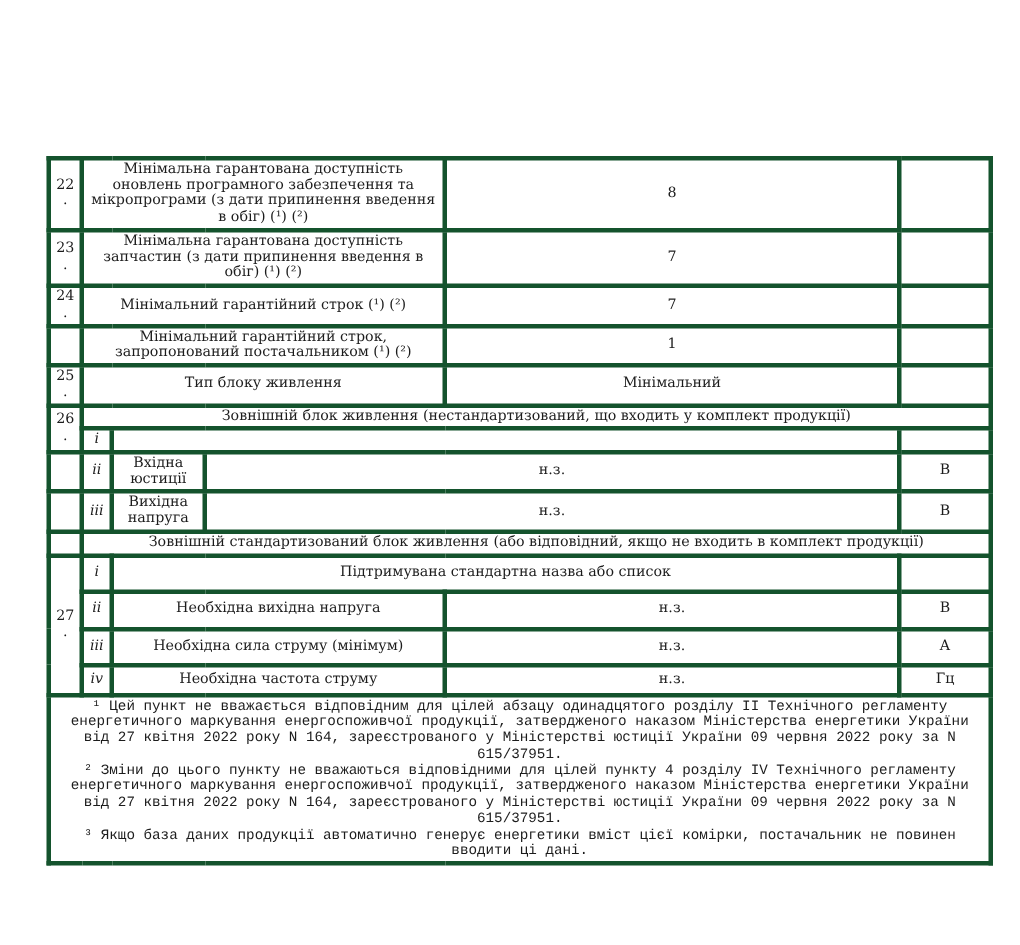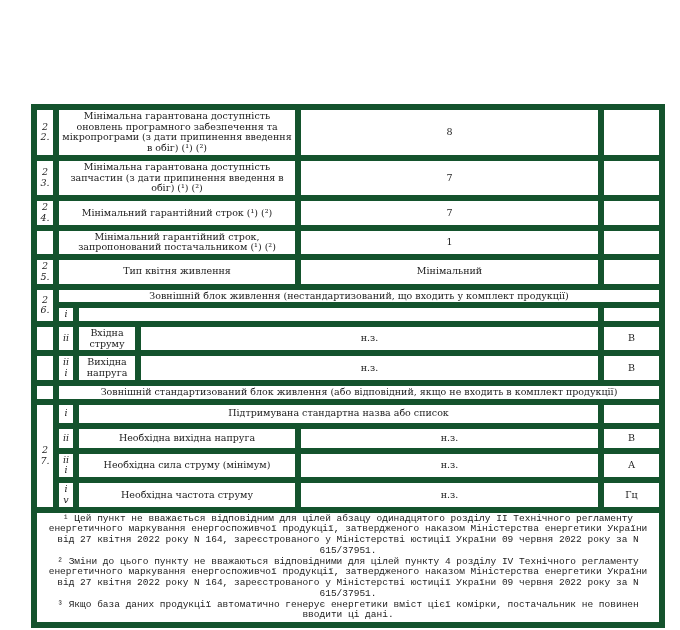--- a/index.html
+++ b/index.html
@@ -17,31 +17,31 @@
   }
   table.spec {
     position: absolute;
     left: 31px;
     top: 104px;
     width: 628px;
     border-collapse: collapse;
     table-layout: fixed;
   }
   table.spec td {
-    border: 6px solid #14532d;
+    border: 3px solid #14532d;
     font-size: 9.5px;
     line-height: 1.13;
     color: #1c1c1c;
     text-align: center;
     vertical-align: middle;
     padding: 1px 3px;
     overflow: hidden;
     word-wrap: break-word;
   }
-  td.num    { text-align: center; font-style: italic; }
+  td.num    { text-align: center; }
   td.letter { font-style: italic; text-align: center; }
   td.slabel { text-align: left; padding-left: 4px; }
   td.unit   { vertical-align: top; padding-top: 2px; }
   td.ghead  { text-align: center; }
   tr.h34 { height: 34px; }
   tr.h25 { height: 25px; }
   tr.h24 { height: 24px; }
   tr.h23 { height: 23px; }
   tr.h20 { height: 20px; }
   tr.h13 { height: 13px; }
@@ -95,40 +95,40 @@
 
     <tr class="h25">
       <td class="num"></td>
       <td colspan="3">Мінімальний гарантійний строк, запропонований постачальником (¹) (²)</td>
       <td>1</td>
       <td class="unit"></td>
     </tr>
 
     <tr class="h12">
       <td class="num">25.</td>
-      <td colspan="3">Тип квітня живлення</td>
+      <td colspan="3">Тип блоку живлення</td>
       <td>Мінімальний</td>
       <td class="unit"></td>
     </tr>
 
     <tr class="h12">
       <td class="num" rowspan="2">26.</td>
       <td colspan="5" class="ghead">Зовнішній блок живлення (нестандартизований, що входить у комплект продукції)</td>
     </tr>
 
     <tr class="h13">
       <td class="letter">i</td>
       <td colspan="3"></td>
       <td class="unit"></td>
     </tr>
 
     <tr class="h23">
       <td class="num"></td>
       <td class="letter">ii</td>
-      <td class="slabel">Вхідна струму</td>
+      <td class="slabel">Вхідна юстиції</td>
       <td colspan="2">н.з.</td>
       <td class="unit">В</td>
     </tr>
 
     <tr class="h23">
       <td class="num"></td>
       <td class="letter">iii</td>
       <td class="slabel">Вихідна напруга</td>
       <td colspan="2">н.з.</td>
       <td class="unit">В</td>

